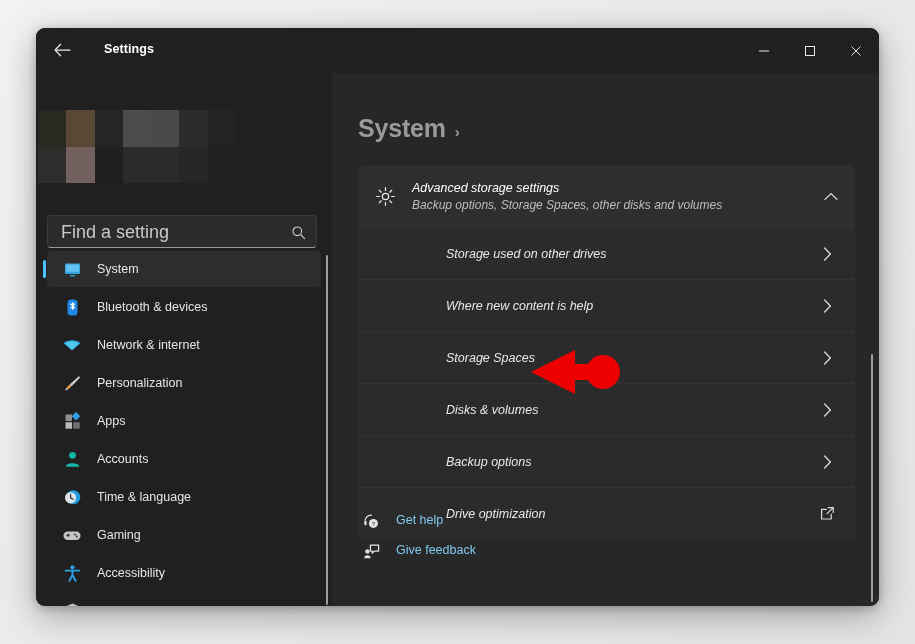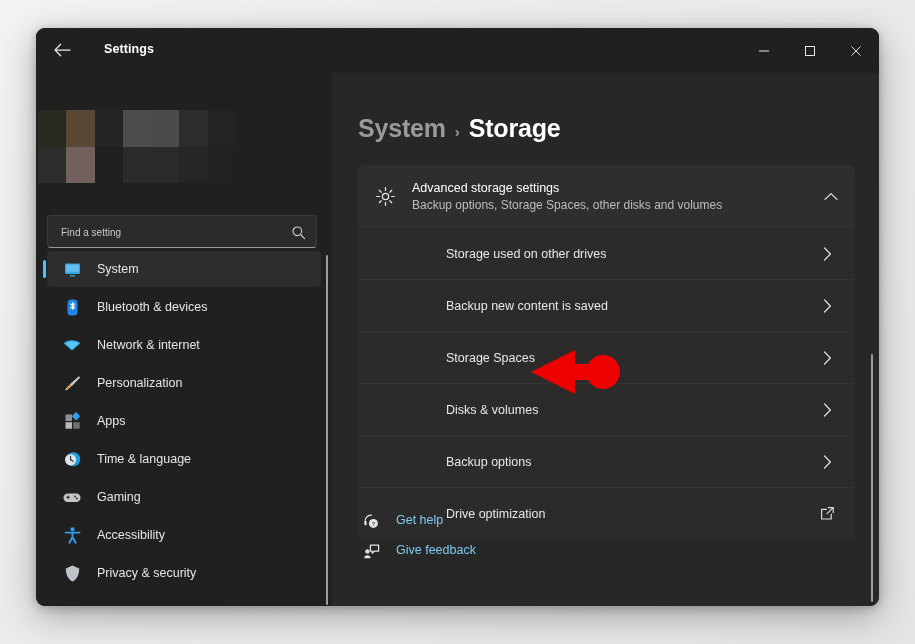--- a/index.html
+++ b/index.html
@@ -72,21 +72,21 @@
     background: #2b2b2b;
     border: 1px solid #3a3a3a;
     border-bottom: 1px solid #9a9a9a;
     border-radius: 4px;
     box-sizing: border-box;
   }
   #search-input {
     position: absolute; left: 11px; top: 0; height: 31px;
     width: 215px;
     background: transparent; border: 0; outline: none;
-    color: #ef4444; font-size: 10px;
+    color: #ef4444; font-size: 18px;
     font-family: "Liberation Sans", sans-serif;
   }
   #search-input::placeholder { color: #c8c8c8; opacity: 1; }
   #search-icon-box {
     position: absolute; right: 8px; top: 6px;
     width: 20px; height: 20px;
     display:flex; align-items:center; justify-content:center;
   }
 
   #navlist {
@@ -134,21 +134,21 @@
     display: flex; align-items: baseline;
   }
   .bc-part { font-size: 25px; font-weight: bold; letter-spacing: -.2px; }
   .bc-parent { color: #9a9a9a; }
   .bc-sep { color: #9a9a9a; font-size: 15px; margin: 0 9px; font-weight: bold; }
   .bc-current { color: #ffffff; }
 
   #card {
     position: absolute; left: 26px; top: 92px;
     width: 497px;
-    border-radius: 5px; overflow: hidden;
+    border-radius: 5px; overflow: hidden; font-style: italic;
   }
   #card-head {
     position: relative;
     height: 62px;
     background: #2e2e2e;
     display: flex; align-items: center;
   }
   #card-gear { width: 54px; display:flex; align-items:center; justify-content:center; }
   #card-texts { flex: 1; }
   #card-title { font-size: 12.5px; color: #ffffff; margin-bottom: 3px; }
@@ -304,20 +304,29 @@
             <svg width="19" height="19" viewBox="0 0 19 19">
                 <rect x="2.5" y="2.5" width="6.5" height="6.5" fill="#8e8e8e"></rect>
                 <rect x="2.5" y="10.2" width="6.5" height="6.5" fill="#b9b9b9"></rect>
                 <rect x="10.2" y="10.2" width="6.5" height="6.5" fill="#6f6f6f"></rect>
                 <rect x="10" y="1.2" width="6" height="6" transform="rotate(45 13 4.2)" fill="#2f9fe8"></rect>
               </svg>
           </div>
           <div class="nav-label">Apps</div>
         </div>
 
+        <div class="nav-item">
+          <div class="nav-ico">
+            <svg width="19" height="19" viewBox="0 0 19 19">
+                <circle cx="9.5" cy="5.3" r="3.4" fill="#12b5a5"></circle>
+                <path d="M2.8 16.8 C2.8 12.2 16.2 12.2 16.2 16.8 Z" fill="#12b5a5"></path>
+              </svg>
+          </div>
+          <div class="nav-label">Accounts</div>
+        </div>
 
         <div class="nav-item">
           <div class="nav-ico">
             <svg width="19" height="19" viewBox="0 0 19 19">
                 <circle cx="10.2" cy="9.2" r="7" fill="#1f9fe0"></circle>
                 <circle cx="7.6" cy="9.8" r="5.6" fill="#dfe3e8"></circle>
                 <path d="M7.6 6.4 L7.6 9.8 L10.2 11.2" fill="none" stroke="#2b2b2b" stroke-width="1.1" stroke-linecap="round"></path>
               </svg>
           </div>
           <div class="nav-label">Time &amp; language</div>
@@ -359,21 +368,20 @@
       </div>
 
       <div id="sb-track"></div>
     </div>
 
     <div id="main">
 
       <div id="breadcrumb">
         <span class="bc-part bc-parent">System</span>
         <span class="bc-sep">›</span>
-        <span class="bc-part bc-current">Storage</span>
       </div>
 
       <div id="card">
 
         <div id="card-head">
           <div id="card-gear">
             <svg width="21" height="21" viewBox="0 0 22 22">
               <circle cx="11" cy="11" r="3.3" fill="none" stroke="#e9e9e9" stroke-width="1.3"></circle>
               <g stroke="#e9e9e9" stroke-width="1.3" stroke-linecap="round">
                 <line x1="11" y1="1.8" x2="11" y2="4.6"></line>
@@ -401,21 +409,21 @@
         <div class="sub-row">
           <div class="sub-label">Storage used on other drives</div>
           <div class="sub-end">
             <svg width="9" height="14" viewBox="0 0 9 14">
                 <path d="M1.6 1 L7.4 7 L1.6 13" fill="none" stroke="#dcdcdc" stroke-width="1.25" stroke-linecap="round" stroke-linejoin="round"></path>
               </svg>
           </div>
         </div>
 
         <div class="sub-row">
-          <div class="sub-label">Backup new content is saved</div>
+          <div class="sub-label">Where new content is help</div>
           <div class="sub-end">
             <svg width="9" height="14" viewBox="0 0 9 14">
                 <path d="M1.6 1 L7.4 7 L1.6 13" fill="none" stroke="#dcdcdc" stroke-width="1.25" stroke-linecap="round" stroke-linejoin="round"></path>
               </svg>
           </div>
         </div>
 
         <div class="sub-row">
           <div class="sub-label">Storage Spaces</div>
           <div class="sub-end">

